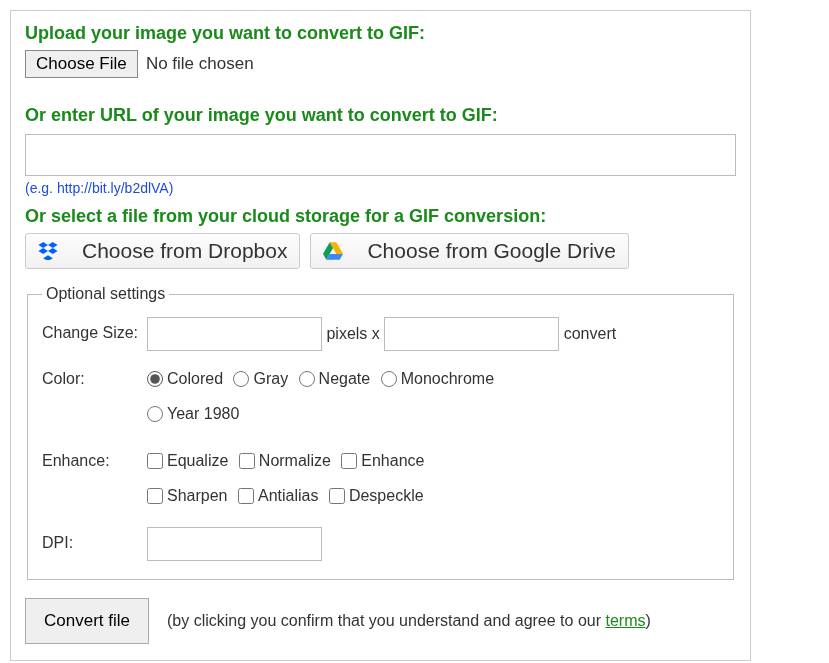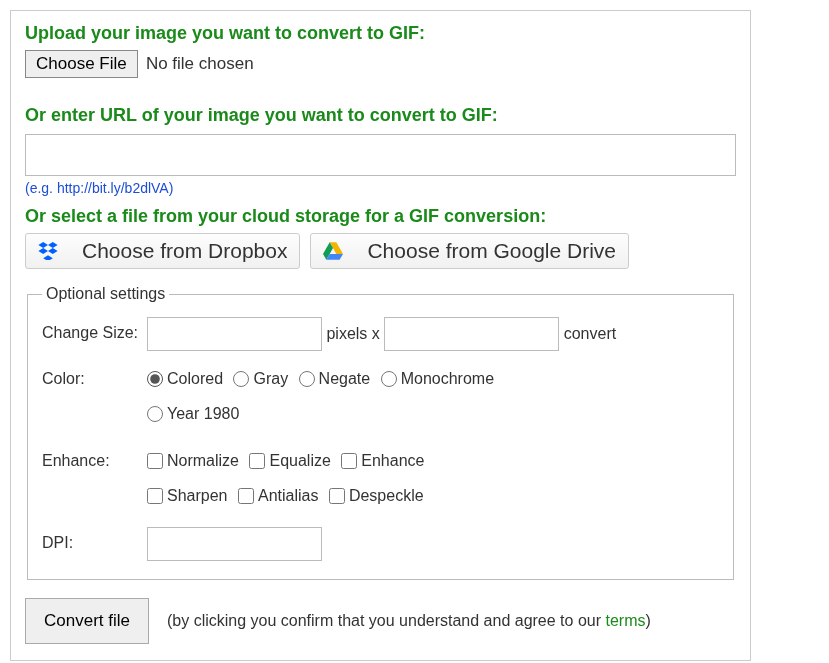--- a/index.html
+++ b/index.html
@@ -98,21 +98,21 @@
   }
   .convert-btn {
     font-family: Verdana, sans-serif;
     font-size: 17px;
     background: #efefef;
     border: 1px solid #aaa;
     padding: 12px 18px;
     cursor: pointer;
   }
   .terms-note { font-size: 16px; color: #333; line-height: 1.5; }
-  .terms-link { color: #1a8a1a; cursor: pointer; }
+  .terms-link { color: #1a8a1a; text-decoration: underline; cursor: pointer; }
   .icon-svg { display: block; }
 </style>
 </head>
 <body>
 
 <div class="panel">
 
   <div class="heading">Upload your image you want to convert to GIF:</div>
   <div class="file-row">
     <button class="choose-file-btn">Choose File</button>
@@ -175,24 +175,24 @@
           </label> <br><label class="opt">
             <input type="radio" name="color" style="">
             <span>Year 1980</span>
           </label>  </div>
     </div>
 
     <div class="setting-row">
       <div class="setting-label">Enhance:</div>
       <div class="setting-content" id="enhance-options"><label class="opt">
             <input type="checkbox" style="">
+            <span>Equalize</span>
+          </label> <label class="opt">
+            <input type="checkbox" style="">
             <span>Normalize</span>
-          </label> <label class="opt">
-            <input type="checkbox" style="">
-            <span>Equalize</span>
           </label> <label class="opt">
             <input type="checkbox" style="">
             <span>Enhance</span>
           </label> <br><label class="opt">
             <input type="checkbox" style="">
             <span>Sharpen</span>
           </label> <label class="opt">
             <input type="checkbox" style="">
             <span>Antialias</span>
           </label> <label class="opt">

